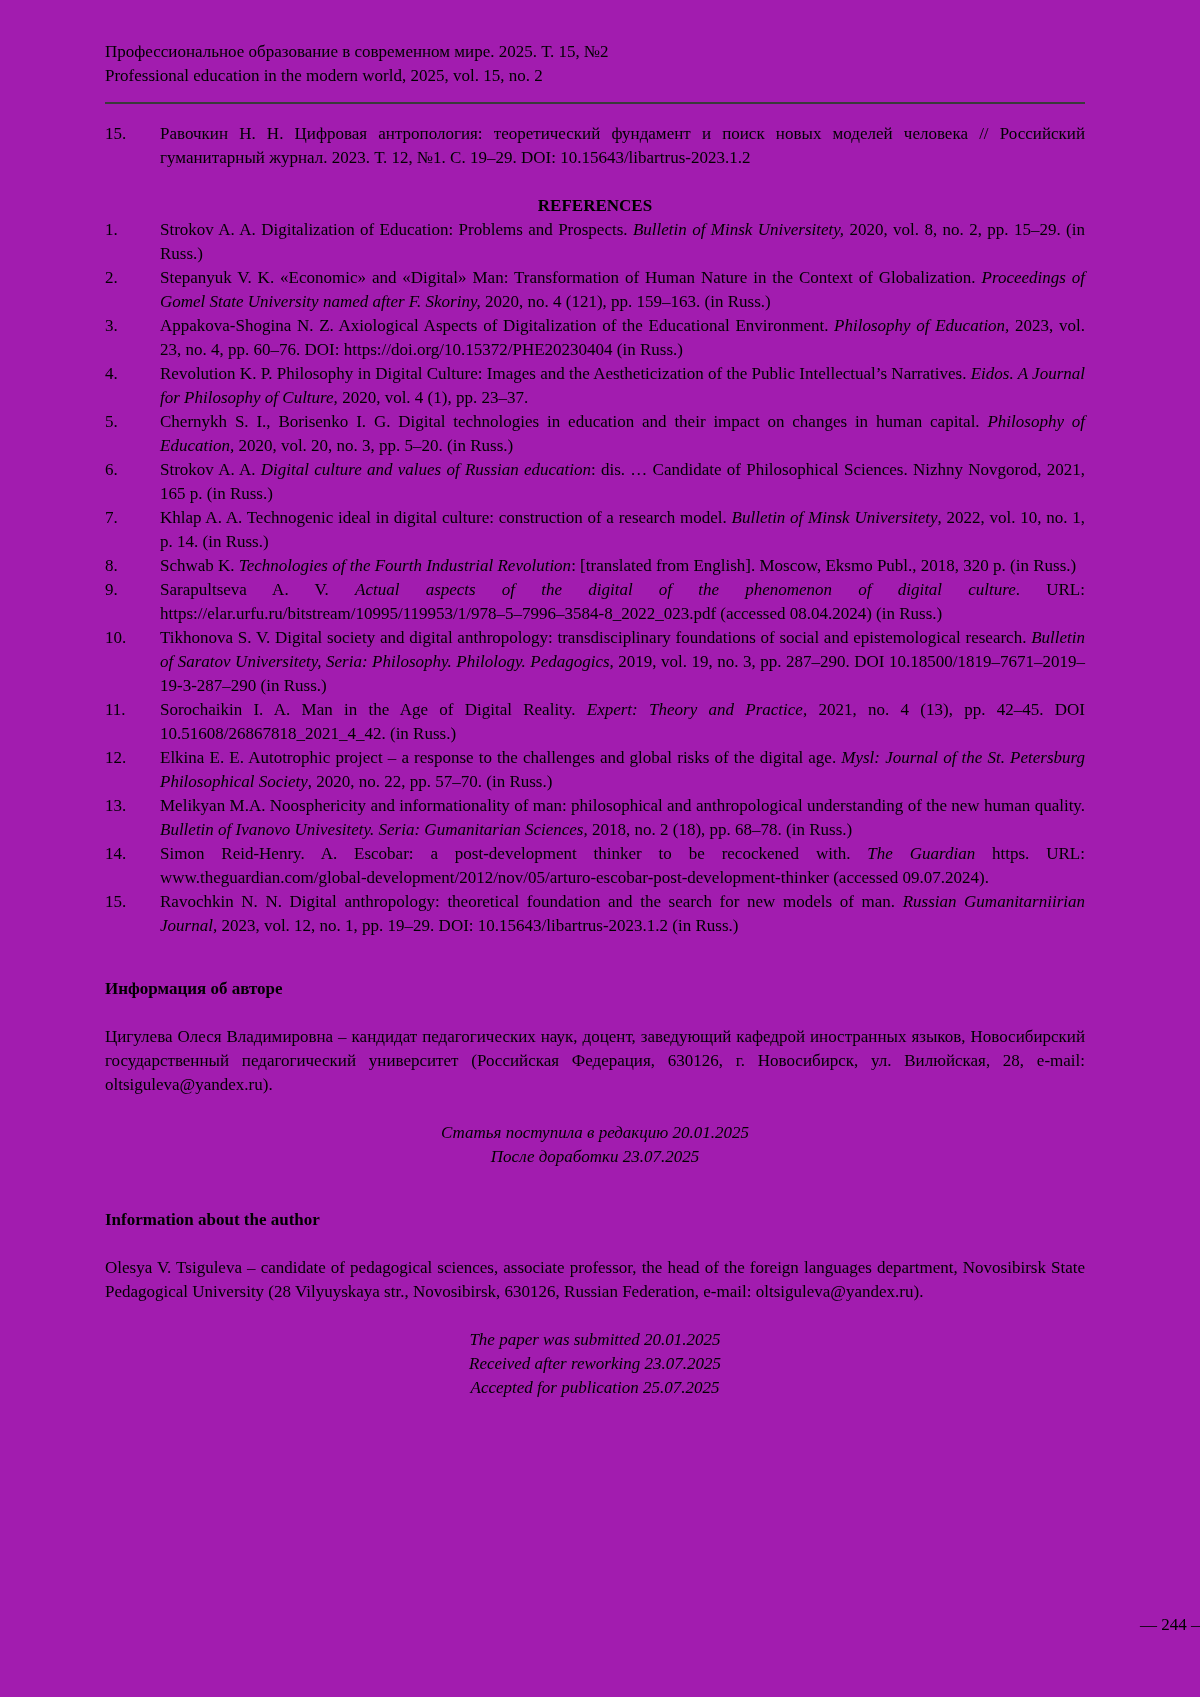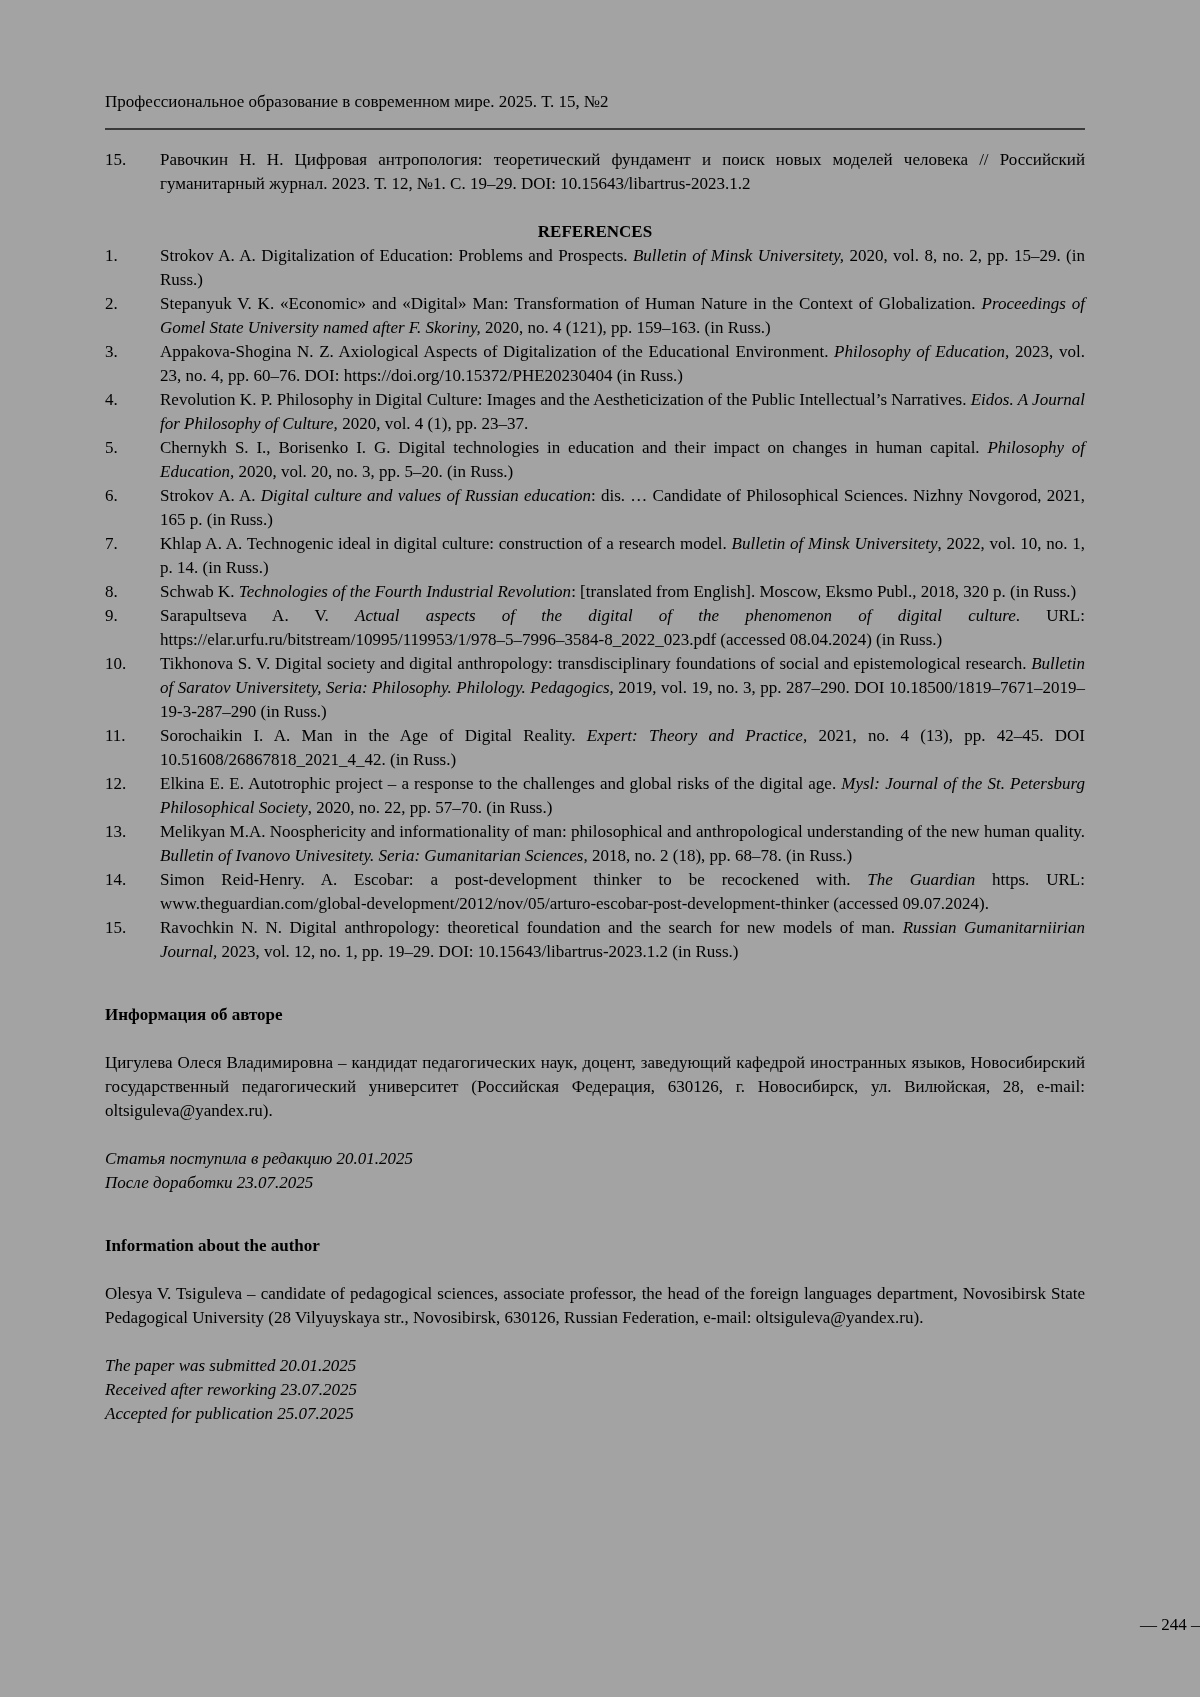--- a/index.html
+++ b/index.html
@@ -6,45 +6,46 @@
   body {
     width: 1200px; height: 1697px;
     background: #ffffff; color: #000000;
     font-family: "Liberation Serif", "DejaVu Serif", serif;
     font-size: 17px; line-height: 24px;
   }
   .page {
     position: relative;
     width: 1200px; height: 1697px;
     box-sizing: border-box;
-    padding: 90px 115px 0 105px;
+    padding: 40px 115px 0 105px;
     overflow: hidden;
-    background: #a3a3a3;
+    background: #a21caf;
   }
   .journal-header div { white-space: nowrap; }
   .rule { height: 0; border-top: 2px solid #3a3a3a; margin: 14px 0 18px 0; }
   .ref-row { display: flex; }
   .ref-num { flex: 0 0 55px; }
   .ref-text { flex: 1 1 auto; text-align: justify; }
   .refs-title { font-weight: 700; text-align: center; margin: 24px 0 0 0; }
   .section-heading { font-weight: 700; margin: 39px 0 0 0; }
   .para { margin: 24px 0 0 0; text-align: justify; }
-  .dates { margin: 24px 0 0 0; font-style: italic; }
+  .dates { margin: 24px 0 0 0; font-style: italic; text-align: center; }
   .seg-n { font-style: normal; }
   .seg-i { font-style: italic; }
   .seg-b { font-weight: 400; }
   .footer { position: absolute; left: 8px; bottom: 60px; width: 100%; text-align: right; }
 </style>
 </head>
 <body>
 
 <div class="page">
 
   <div class="journal-header">
     <div>Профессиональное образование в современном мире. 2025. Т. 15, №2</div>
+    <div>Professional education in the modern world, 2025, vol. 15, no. 2</div>
   </div>
 
   <div class="rule"></div>
 
   <div class="ref-row">
     <div class="ref-num">15.</div>
     <div class="ref-text"><span class="seg-n">Равочкин Н. Н. Цифровая антропология: теоретический фундамент и поиск новых моделей человека // Российский гуманитарный журнал. 2023. Т. 12, №1. С. 19–29. DOI: 10.15643/libartrus-2023.1.2</span></div>
   </div>
 
   <div class="refs-title">REFERENCES</div>

